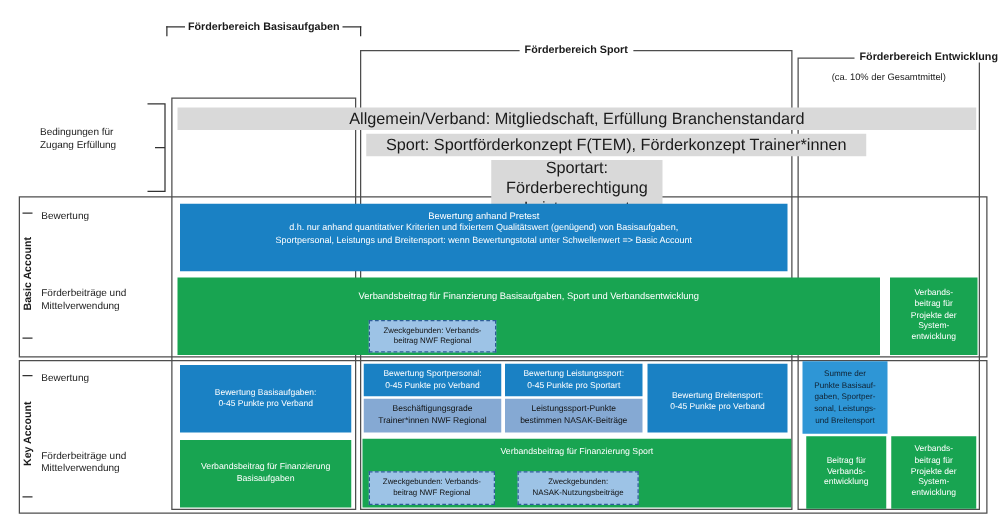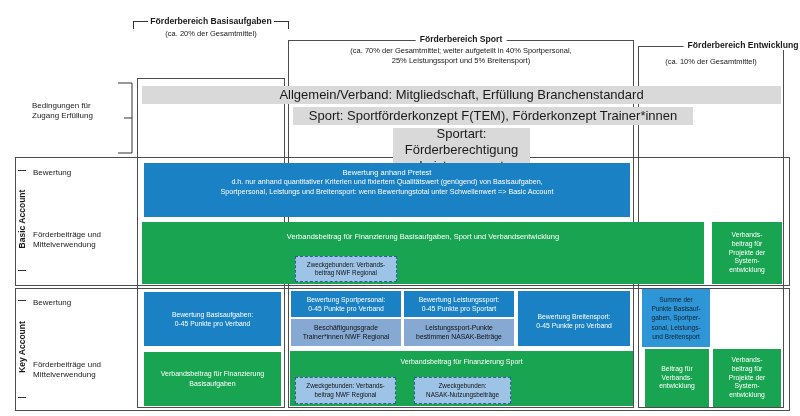--- a/index.html
+++ b/index.html
@@ -45,26 +45,23 @@
 
   <div class="abs sect" style="left:15px;top:157px;width:775px;height:129px;"></div>
   <div class="abs sect" style="left:15px;top:288px;width:775px;height:123px;"></div>
 
   <div class="abs" style="left:133px;top:16px;width:156px;z-index:4;">
     <div class="brkrow">
       <div class="tick l"></div>
       <div class="htitle" style="padding:0 2px;">Förderbereich Basisaufgaben</div>
       <div class="tick r"></div>
     </div>
-    <div class="hsub">(ca. 20% der Gesamtmittel)</div>
   </div>
 
   <div class="abs htitle ontop" style="left:461px;top:34px;">Förderbereich Sport</div>
-  <div class="abs hsub pre" style="left:290px;top:46px;width:342px;z-index:4;">(ca. 70% der Gesamtmittel; weiter aufgeteilt in 40% Sportpersonal,
-25% Leistungssport und 5% Breitensport)</div>
 
   <div class="abs htitle ontop" style="left:743px;top:40px;">Förderbereich Entwicklung</div>
   <div class="abs hsub" style="left:640px;top:57px;width:142px;z-index:4;">(ca. 10% der Gesamtmittel)</div>
 
   <div class="abs sidelabel pre" style="left:32px;top:101px;width:90px;">Bedingungen für
 Zugang Erfüllung</div>
   <svg class="abs" style="left:114px;top:77px;z-index:3;" width="22" height="82" viewBox="0 0 22 82">
     <path d="M4 6 H18 V76 H4 M18 41 H10" fill="none" stroke="#333" stroke-width="1"></path>
   </svg>
 

